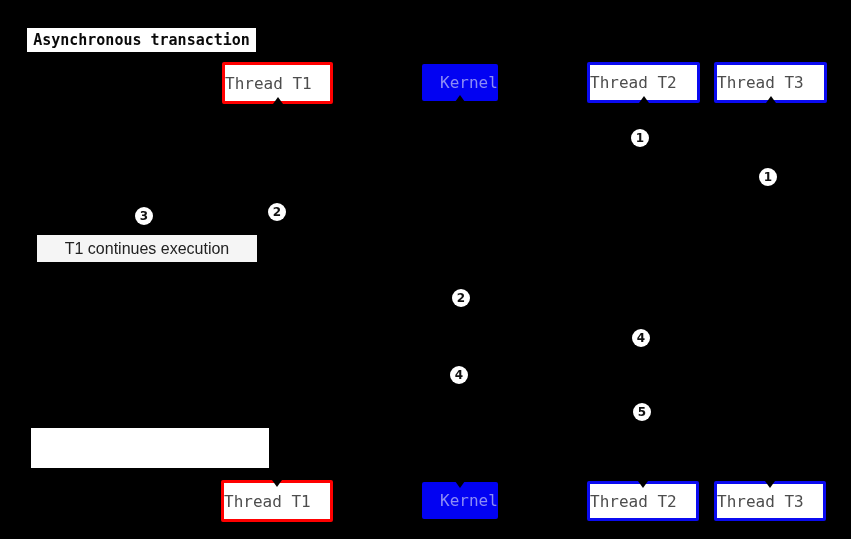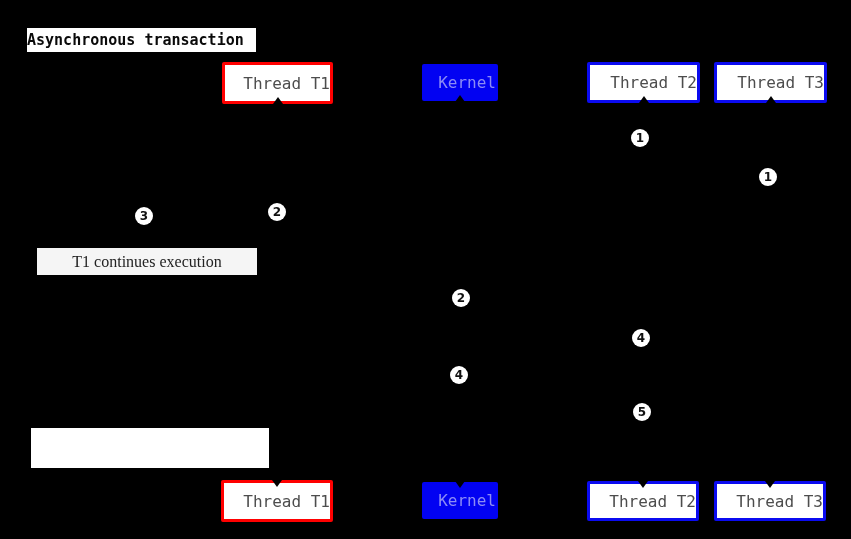--- a/index.html
+++ b/index.html
@@ -10,30 +10,30 @@
     font-family:"DejaVu Sans Mono", monospace;
     overflow:hidden;
   }
   .abs{position:absolute;box-sizing:border-box;}
 
   
   .diagram-title{
     left:27px;top:28px;width:229px;height:24px;
     background:#ffffff;color:#0a0a0a;
     font-size:15px;font-weight:bold;
-    line-height:24px;
+    line-height:24px;text-align:center;
     white-space:nowrap;
   }
 
   
   .actor-box{
     background:#ffffff;
     color:var(--box-text,#4d4d4d);
     font-size:16px;
-    display:flex;align-items:center;justify-content:flex-end;
+    display:flex;align-items:center;justify-content:flex-start;
     border-radius:2px;
     white-space:nowrap;
   }
   .red-actor{border:3px solid var(--red-border,#ff0000);}
   .blue-actor{border:3px solid var(--blue-border,#0b0bf0);}
   .kernel-actor{
     background:var(--kernel-fill,#0202f2);
     border:2px solid var(--kernel-fill,#0202f2);
     color:var(--kernel-text,#8c8cf5);
     padding-left:16px;
@@ -52,23 +52,23 @@
     position:absolute;left:50%;transform:translateX(-50%);
     width:0;height:0;
     border-left:5px solid transparent;
     border-right:5px solid transparent;
   }
   .notch-bottom{bottom:-3px;border-bottom:7px solid #000;}
   .notch-top{top:-3px;border-top:7px solid #000;}
 
   
   .note-label{
-    left:37px;top:248px;width:220px;height:27px;
+    left:37px;top:235px;width:220px;height:27px;
     background:#f5f5f5;color:#222222;
-    font-family:Liberation Serif, serif;
+    font-family:Liberation Sans, sans-serif;
     font-size:16px;line-height:27px;text-align:center;
     white-space:nowrap;
   }
   .blank-note{
     left:31px;top:428px;width:238px;height:40px;
     background:#ffffff;
   }
 
   
   .seq-num{

